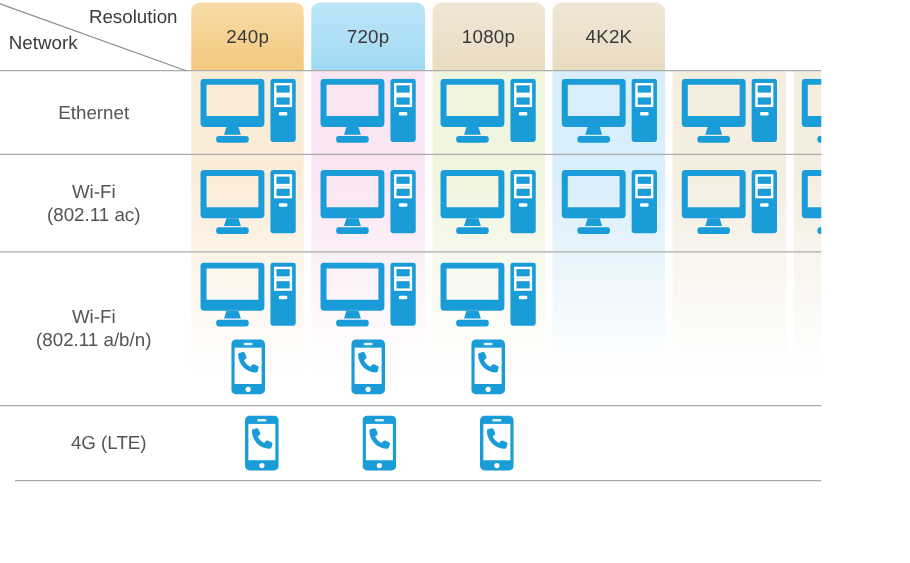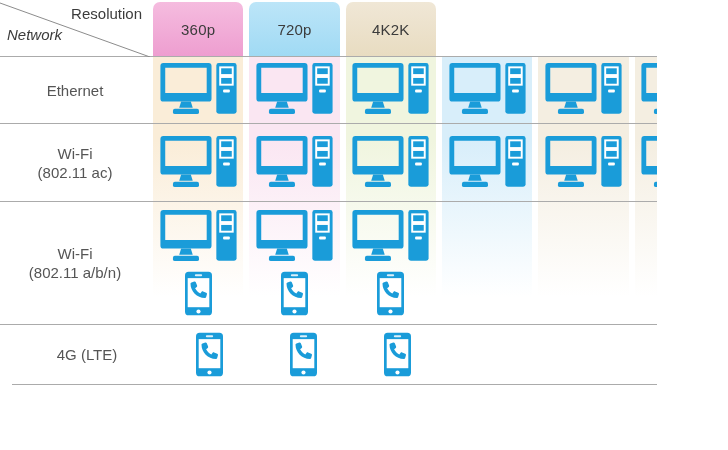--- a/index.html
+++ b/index.html
@@ -34,21 +34,21 @@
     background:linear-gradient(to bottom,var(--h1),var(--h2));
     display:flex;align-items:center;justify-content:center;
     font-size:15px;color:var(--headtext);letter-spacing:.2px;
   }
   .corner{position:relative;height:100%;}
   .corner svg{position:absolute;left:0;top:0;color:var(--cornerline);}
   .corner .top-lab{
     position:absolute;right:8px;top:5px;font-size:15px;color:var(--headtext);
   }
   .corner .bot-lab{
-    position:absolute;left:7px;top:26px;font-size:15px;color:var(--headtext);font-style:italic;
+    position:absolute;left:7px;top:26px;font-size:15px;color:var(--headtext);
   }
   .brow{
     display:grid;grid-template-columns:150px repeat(6,1fr);
     box-sizing:border-box;border-bottom:1px solid var(--divider);
   }
   .row-h1{height:67px;} .row-h2{height:78px;} .row-h3{height:123px;}
   .row-h4{height:60px;margin-left:12px;} .row-h5{height:58px;}
   .rlabel{
     display:flex;align-items:center;justify-content:center;text-align:center;
     font-size:15px;line-height:19px;color:var(--rowtext);white-space:pre-line;
@@ -79,26 +79,29 @@
 
     <div class="hrow">
       <div class="corner">
         <svg width="150" height="57">
           <line x1="0" y1="3" x2="150" y2="57" stroke="currentColor" stroke-width="1"></line>
         </svg>
         <span class="top-lab">Resolution</span>
         <span class="bot-lab">Network</span>
       </div>
       <div class="hcell">
-          <div class="hblock" style="--h1: #F5BCDF; --h2: #EE9ED0; --strip: #FAE6F2;">360p</div>
+          <div class="hblock" style="--h1: #F8DCA6; --h2: #F2C87E; --strip: #FAEDD8;">240p</div>
         </div>
       <div class="hcell">
           <div class="hblock" style="--h1: #BCE5F8; --h2: #A0DAF4; --strip: #D8EEFA;">720p</div>
         </div>
       <div class="hcell">
+          <div class="hblock" style="--h1: #F0E7D6; --h2: #E8DCC1; --strip: #F4EEE1;">1080p</div>
+        </div>
+      <div class="hcell">
           <div class="hblock" style="--h1: #F0E7D6; --h2: #E8DCC1; --strip: #F4EEE1;">4K2K</div>
         </div>
     </div>
 
     <div class="brow row-h1">
       <div class="rlabel">Ethernet</div>
       <div class="cell">
   <svg class="icon-desktop" viewBox="0 0 79 56" aria-hidden="true">
     <path fill="currentColor" fill-rule="evenodd" d="M3,0 h47 a3,3 0 0 1 3,3 v34 a3,3 0 0 1 -3,3 h-47 a3,3 0 0 1 -3,-3 v-34 a3,3 0 0 1 3,-3 z
          M5,5 h43 v26 h-43 z"></path>

